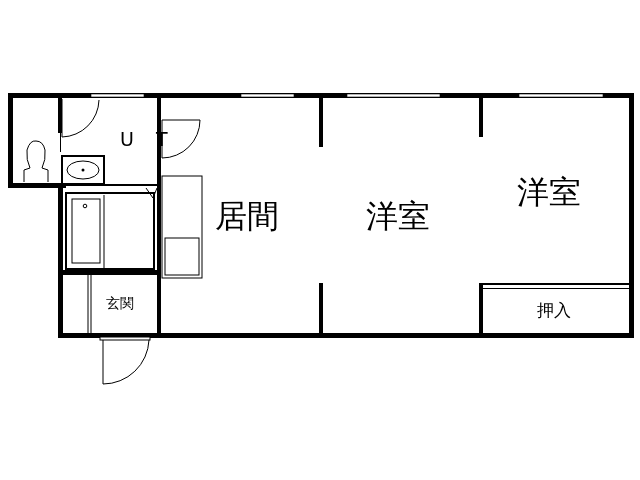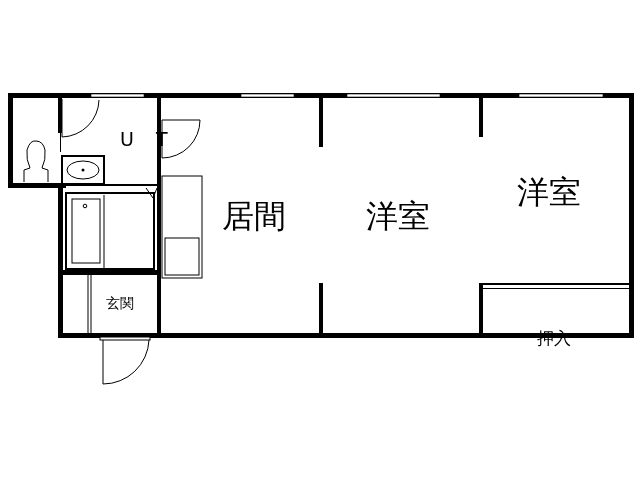--- a/index.html
+++ b/index.html
@@ -96,17 +96,17 @@
   </g>
 
   <g fill="none" stroke="#000" stroke-width="1">
     <rect x="100" y="337" width="50" height="3" fill="#fff"></rect>
     <line x1="103" y1="340" x2="103" y2="384"></line>
     <path d="M103 384 A46 46 0 0 0 149 340"></path>
   </g>
 </svg>
 
 <div class="lbl" style="left:96px;top:128px;font-size:19px;letter-spacing:8px;margin-left:24px;">U T</div>
-<div class="lbl" style="left:222px;top:195px;font-size:32px;">居間</div>
+<div class="lbl" style="left:215px;top:195px;font-size:32px;">居間</div>
 <div class="lbl" style="left:366px;top:195px;font-size:32px;">洋室</div>
 <div class="lbl" style="left:517px;top:171px;font-size:32px;">洋室</div>
-<div class="lbl" style="left:537px;top:299px;font-size:17px;margin-top:28px;">押入</div>
+<div class="lbl" style="left:537px;top:299px;font-size:17px;">押入</div>
 <div class="lbl" style="left:106px;top:295px;font-size:14px;">玄関</div>
 
 </body></html>

